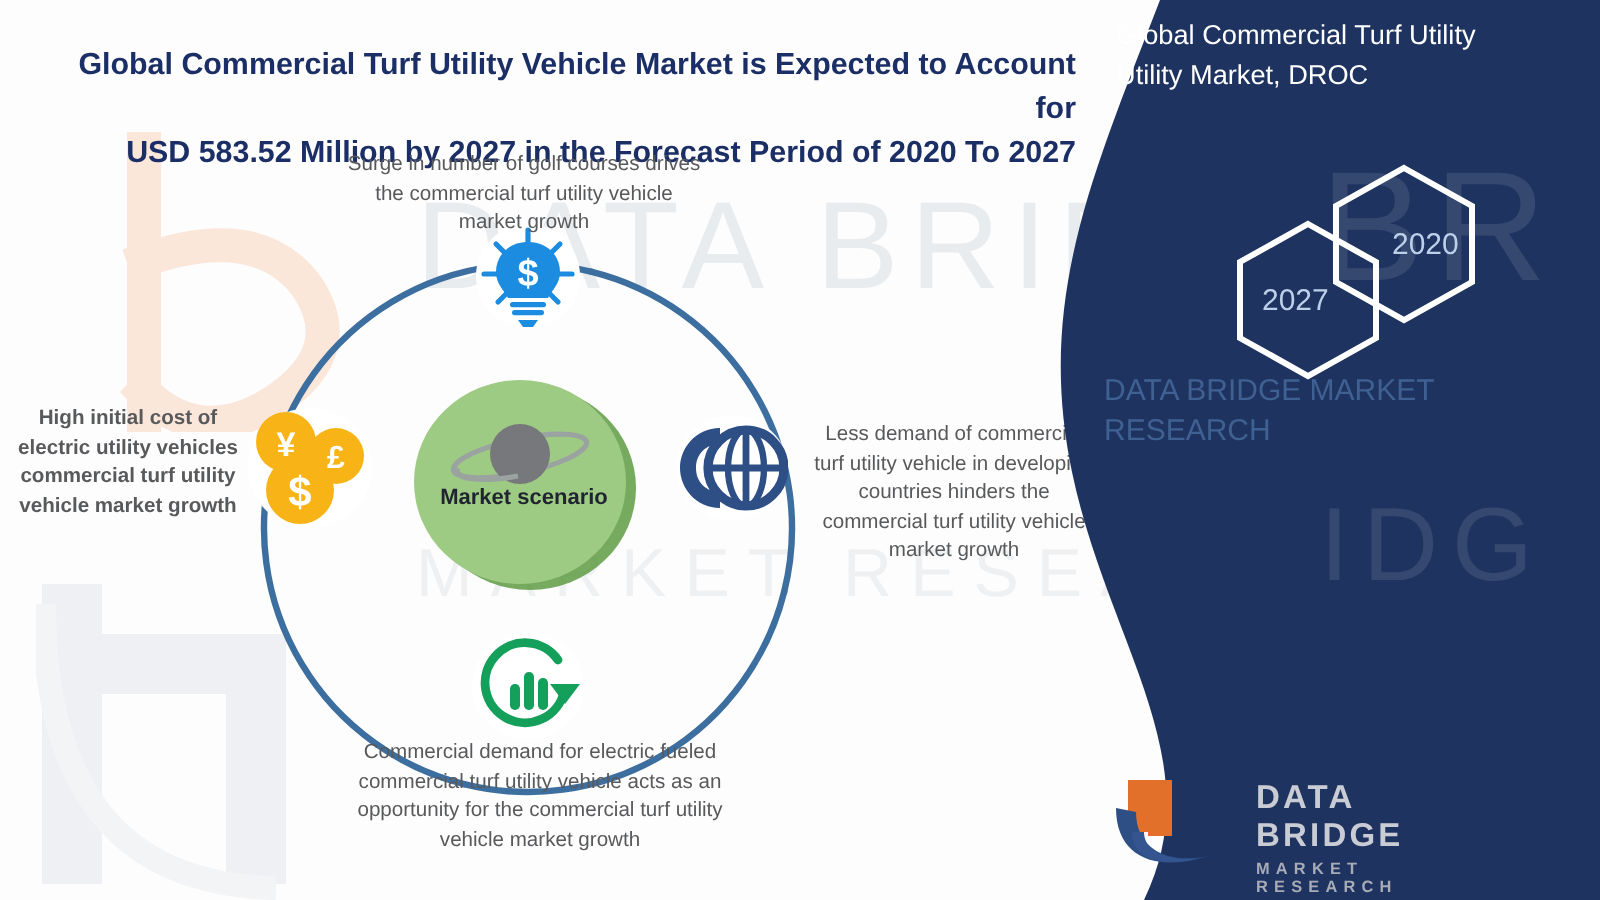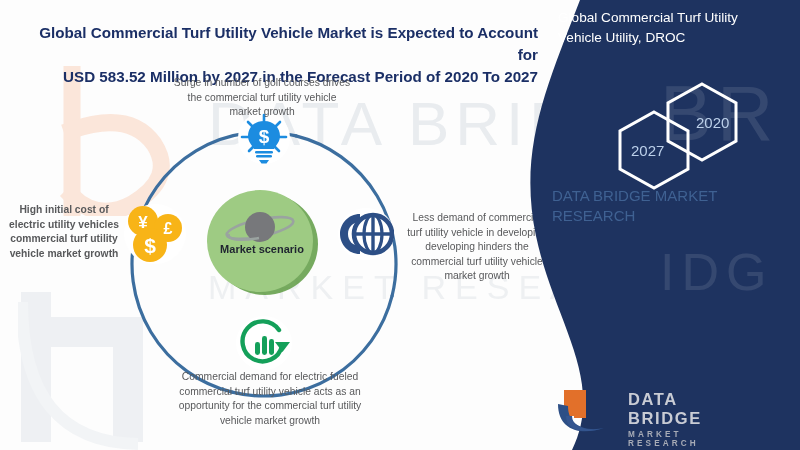--- a/index.html
+++ b/index.html
@@ -183,21 +183,21 @@
 
   <div class="callout c-top">
     <span class="line">Surge in number of golf courses drives</span>
     <span class="line">the commercial turf utility vehicle</span>
     <span class="line">market growth</span>
   </div>
 
   <div class="callout c-right">
     <span class="line">Less demand of commercial</span>
     <span class="line">turf utility vehicle in developing</span>
-    <span class="line">developing hinders the</span>
+    <span class="line">countries hinders the</span>
     <span class="line">commercial turf utility vehicle</span>
     <span class="line">market growth</span>
   </div>
 
   <div class="callout c-bottom">
     <span class="line">Commercial demand for electric fueled</span>
     <span class="line">commercial turf utility vehicle acts as an</span>
     <span class="line">opportunity for the commercial turf utility</span>
     <span class="line">vehicle market growth</span>
   </div>
@@ -213,21 +213,21 @@
     <svg viewBox="0 0 290 450" preserveAspectRatio="none">
       <path d="M70 0 C36 88 8 150 26 236 C44 322 96 380 62 450 L290 450 L290 0 Z" fill="#1e3360"></path>
       <g opacity="0.10">
         <text x="150" y="140" font-family="Liberation Sans, sans-serif" font-size="78" fill="#ffffff" letter-spacing="5">BR</text>
         <text x="150" y="290" font-family="Liberation Sans, sans-serif" font-size="52" fill="#ffffff" letter-spacing="7">IDG</text>
       </g>
     </svg>
 
     <div class="panel-title">
       <span class="line">Global Commercial Turf Utility</span>
-      <span class="line">Vehicle Utility, DROC</span>
+      <span class="line">Utility Market, DROC</span>
     </div>
 
     <div class="hexwrap">
       <svg viewBox="0 0 250 120" width="250" height="120">
         <polygon points="152,6 186,25 186,63 152,82 118,63 118,25" fill="none" stroke="#ffffff" stroke-width="3"></polygon>
         <polygon points="104,34 138,53 138,91 104,110 70,91 70,53" fill="none" stroke="#ffffff" stroke-width="3"></polygon>
       </svg>
       <div class="hex-label" style="left:129px;top:36px;margin-left:17px;">2020</div>
       <div class="hex-label" style="left:81px;top:64px;">2027</div>
     </div>

